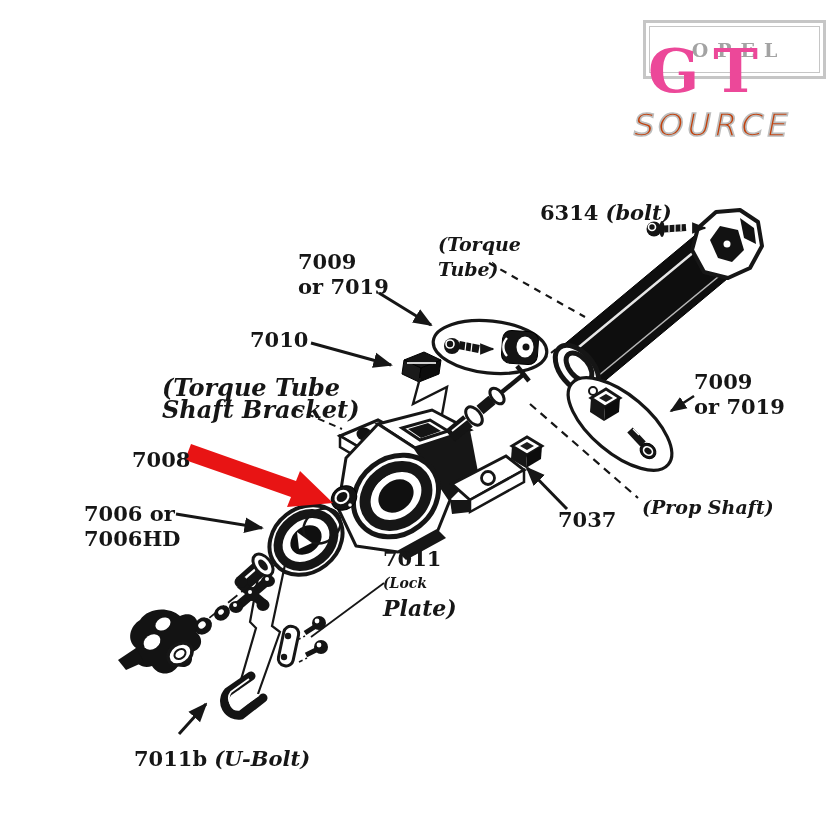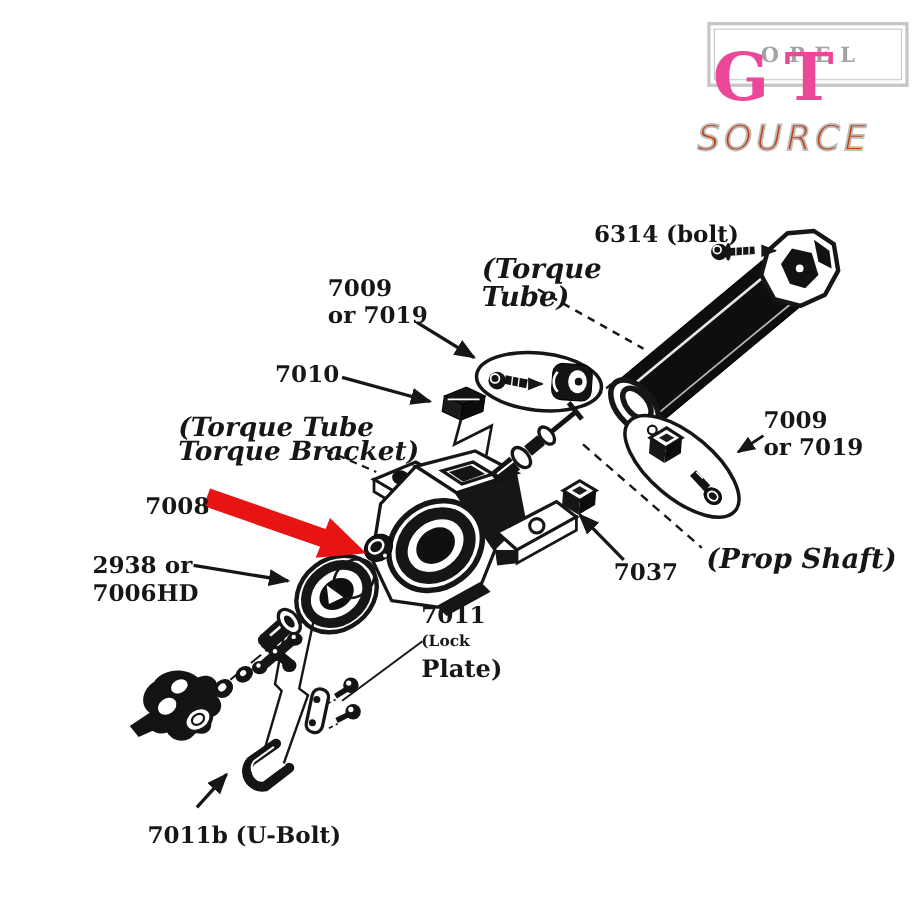--- a/index.html
+++ b/index.html
@@ -1,21 +1,21 @@
 <!DOCTYPE html>
 <html><head>
 <meta charset="utf-8">
 <style>
   html,body{margin:0;padding:0;background:#ffffff;}
   #stage{position:relative;width:840px;height:840px;background:#ffffff;overflow:hidden;
          font-family:"DejaVu Serif","Liberation Serif",serif;color:#161616;}
   #art{position:absolute;left:0;top:0;}
   .lbl{position:absolute;font-weight:bold;font-size:21px;line-height:25px;white-space:nowrap;color:#161616;}
-  .lbl .it{}
-  .lbl.italic{font-style:italic;font-size:25px;}
+  .lbl .it{font-style:italic;}
+  .lbl.italic{font-style:italic;font-size:19px;}
   .ctr{text-align:left;}
   .sp{margin-left:7px;}
   
   .logo{position:absolute;color:#a5a5a5;}
   #opelBox{position:absolute;left:643px;top:20px;width:149px;height:25px;
            border:3px solid #c6c6c6;padding:14px;}
   #opelBoxInner{position:absolute;left:3px;top:3px;right:3px;bottom:3px;border:1px solid #c6c6c6;
            display:flex;align-items:center;justify-content:center;}
   #opelTxt{font-size:19px;letter-spacing:9px;color:#a3a3a3;font-weight:bold;text-indent:9px;}
   #gtTxt{position:absolute;left:648px;top:36px;width:140px;font-size:60px;font-weight:bold;
@@ -243,29 +243,29 @@
     <div>7009</div>
     <div>or 7019</div>
   </div>
 
   <div class="lbl" style="left:250px;top:327px">
     <span>7010</span>
   </div>
 
   <div class="lbl italic" style="left:162px;top:377px;font-size:24px;line-height:22px">
     <div>(Torque Tube</div>
-    <div>Torque Bracket)</div>
+    <div>Shaft Bracket)</div>
   </div>
 
   <div class="lbl" style="left:132px;top:447px">
     <span>7008</span>
   </div>
 
   <div class="lbl ctr" style="left:84px;top:501px;width:92px">
-    <div>2938 or</div>
+    <div>7006 or</div>
     <div>7006HD</div>
   </div>
 
   <div class="lbl ctr" style="left:383px;top:546px;width:62px">
     <div>7011</div>
     <div class="it" style="font-size:14px">(Lock</div>
     <div class="it" style="font-size:22px">Plate)</div>
   </div>
 
   <div class="lbl" style="left:558px;top:507px">

